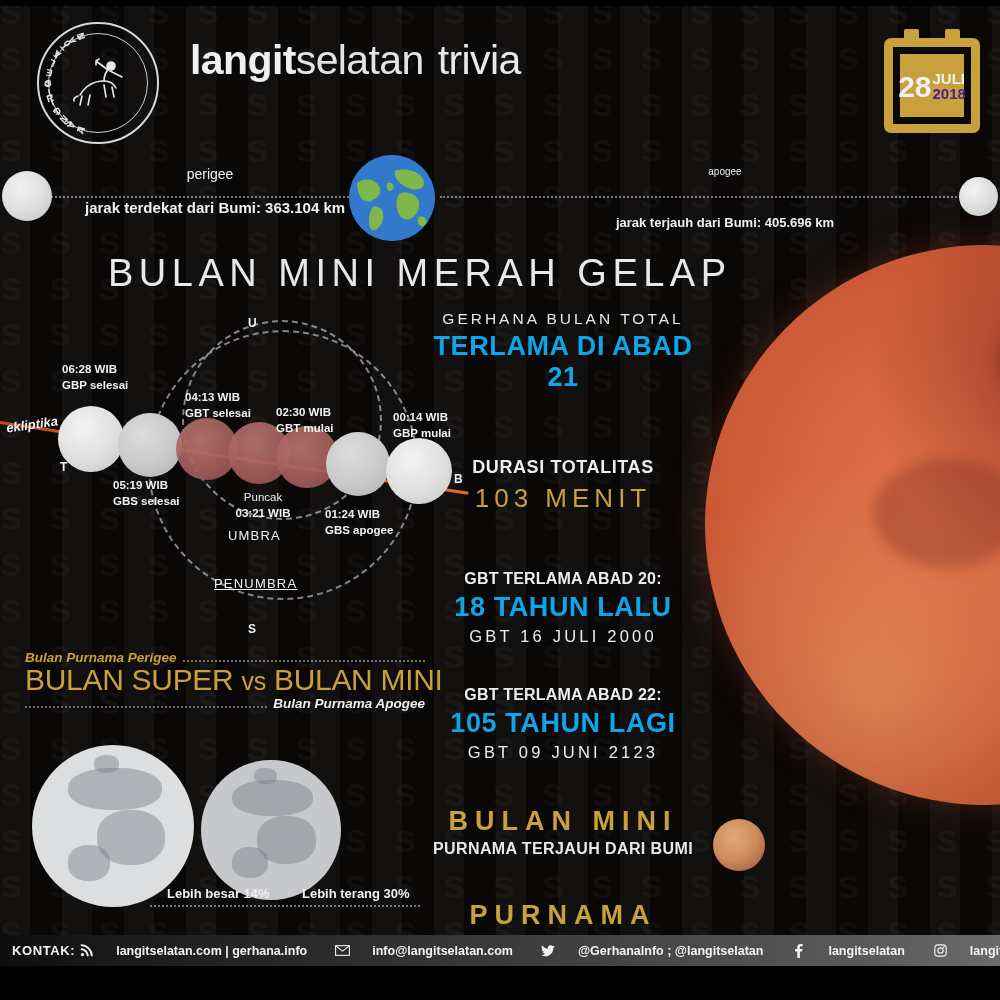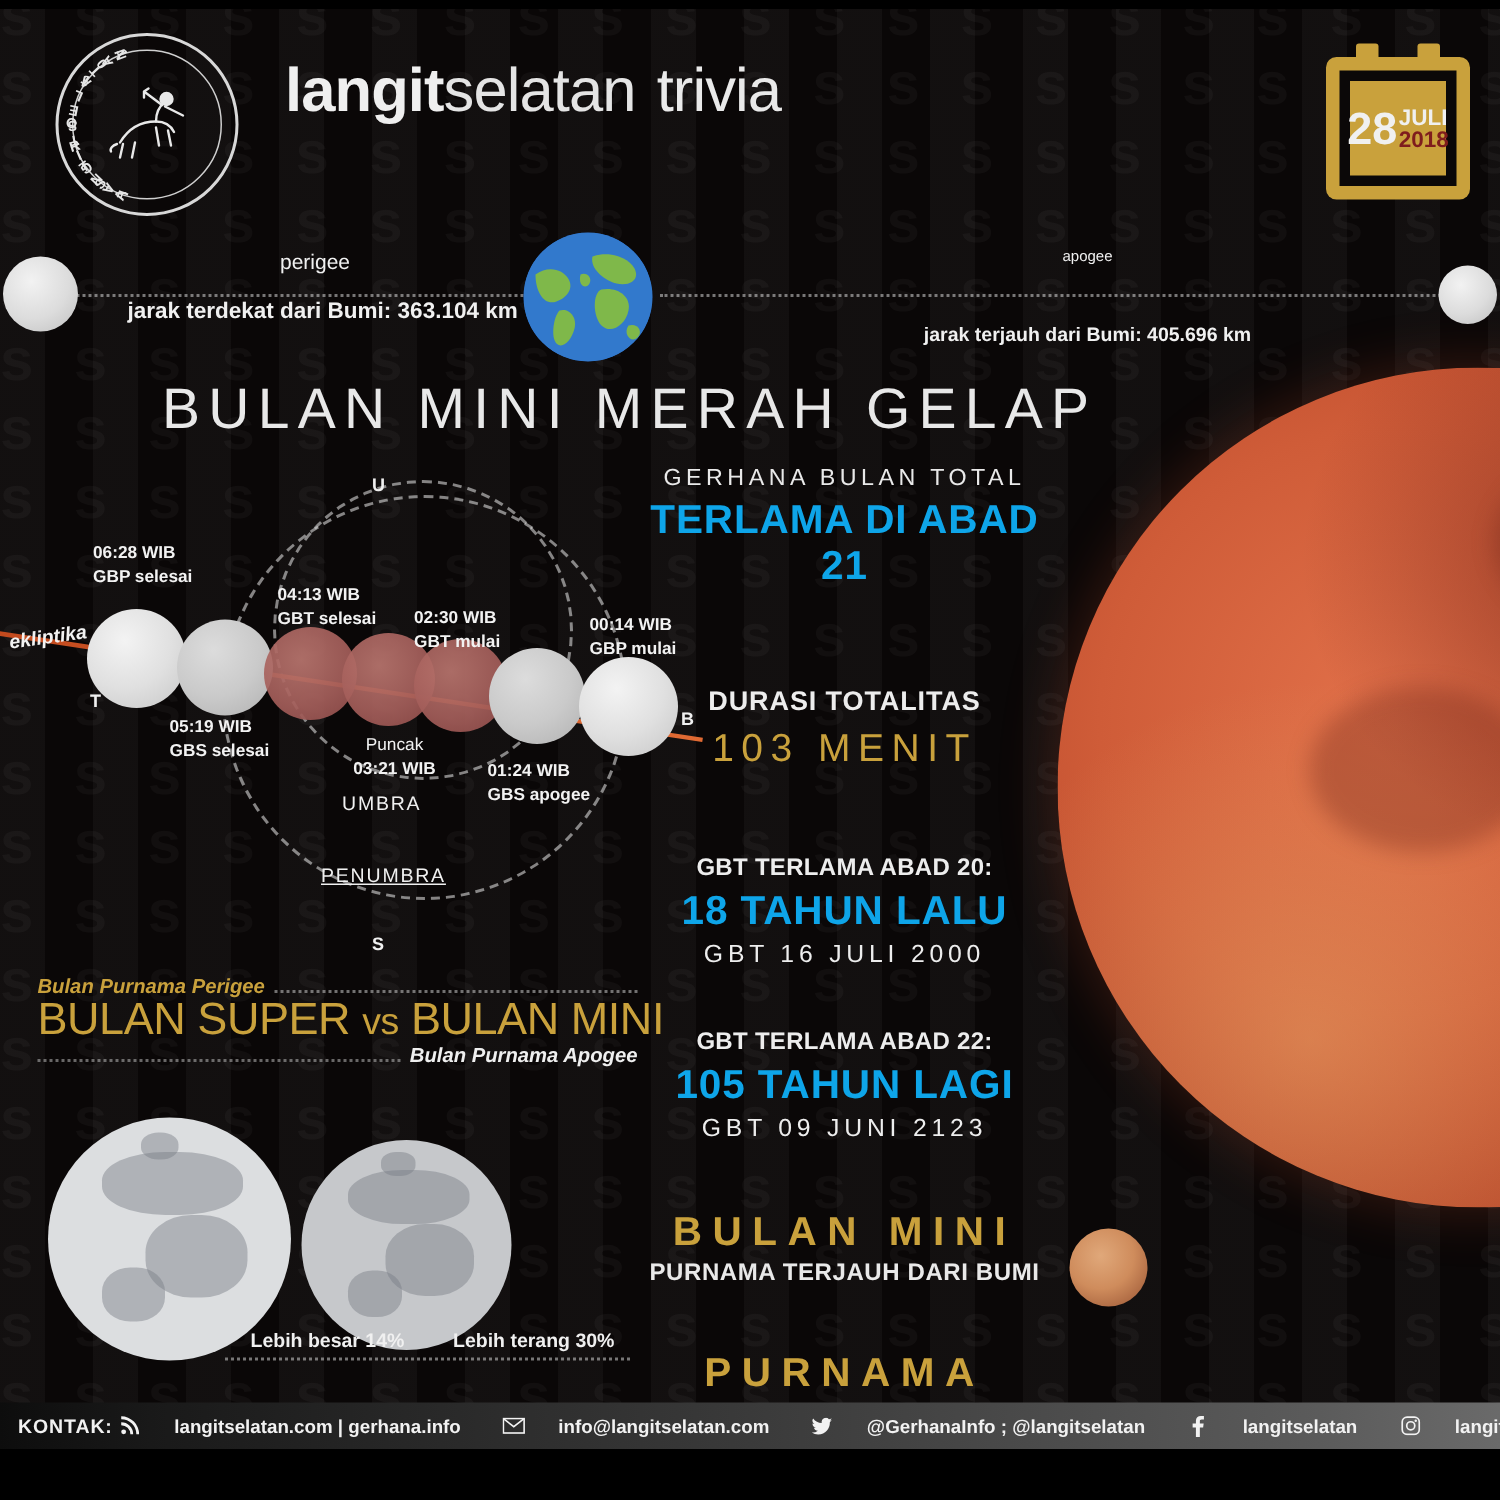--- a/index.html
+++ b/index.html
@@ -92,21 +92,21 @@
     background: #c9a13c;
     display: flex; align-items: center; justify-content: center;
   }
   #calendar-badge .cal-inner {
     display: flex; align-items: center; gap: 1px;
     transform: translateY(1px);
   }
   #cal-day { font-size: 30px; font-weight: 700; color: #f0f0f0; line-height: .85; }
   #calendar-badge .cal-my { display: flex; flex-direction: column; line-height: .95; }
   #cal-month { font-size: 15px; font-weight: 700; color: #f0f0f0; }
-  #cal-year  { font-size: 15px; font-weight: 700; color: #7f1d1d; }
+  #cal-year  { font-size: 15px; font-weight: 700; color: #4c1d95; }
 
   
   .orbit-line {
     position: absolute; top: 196px; height: 0;
     border-top: 2px dotted rgba(255,255,255,.45);
     z-index: 3;
   }
   #orbit-left  { left: 40px;  width: 320px; }
   #orbit-right { left: 440px; width: 525px; }
 

